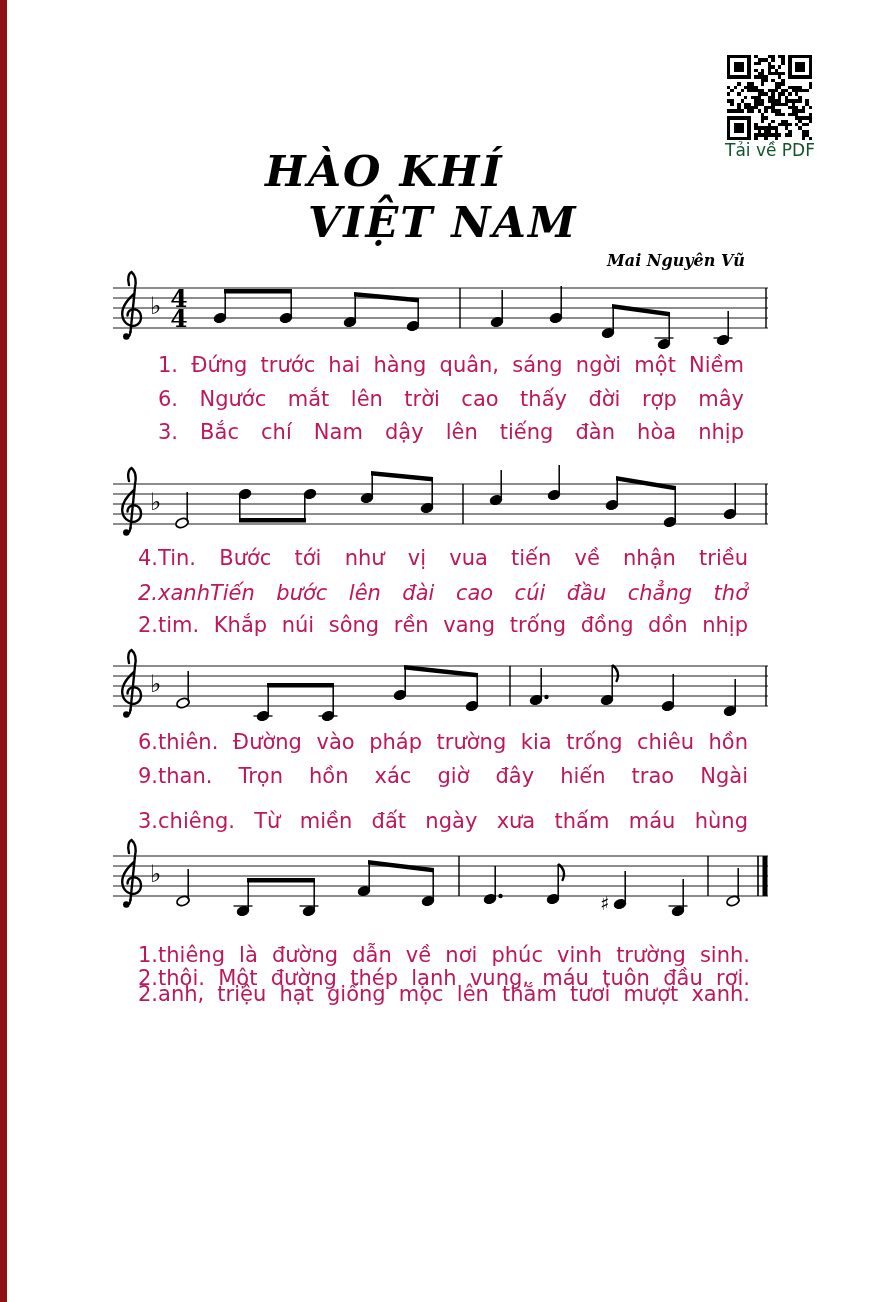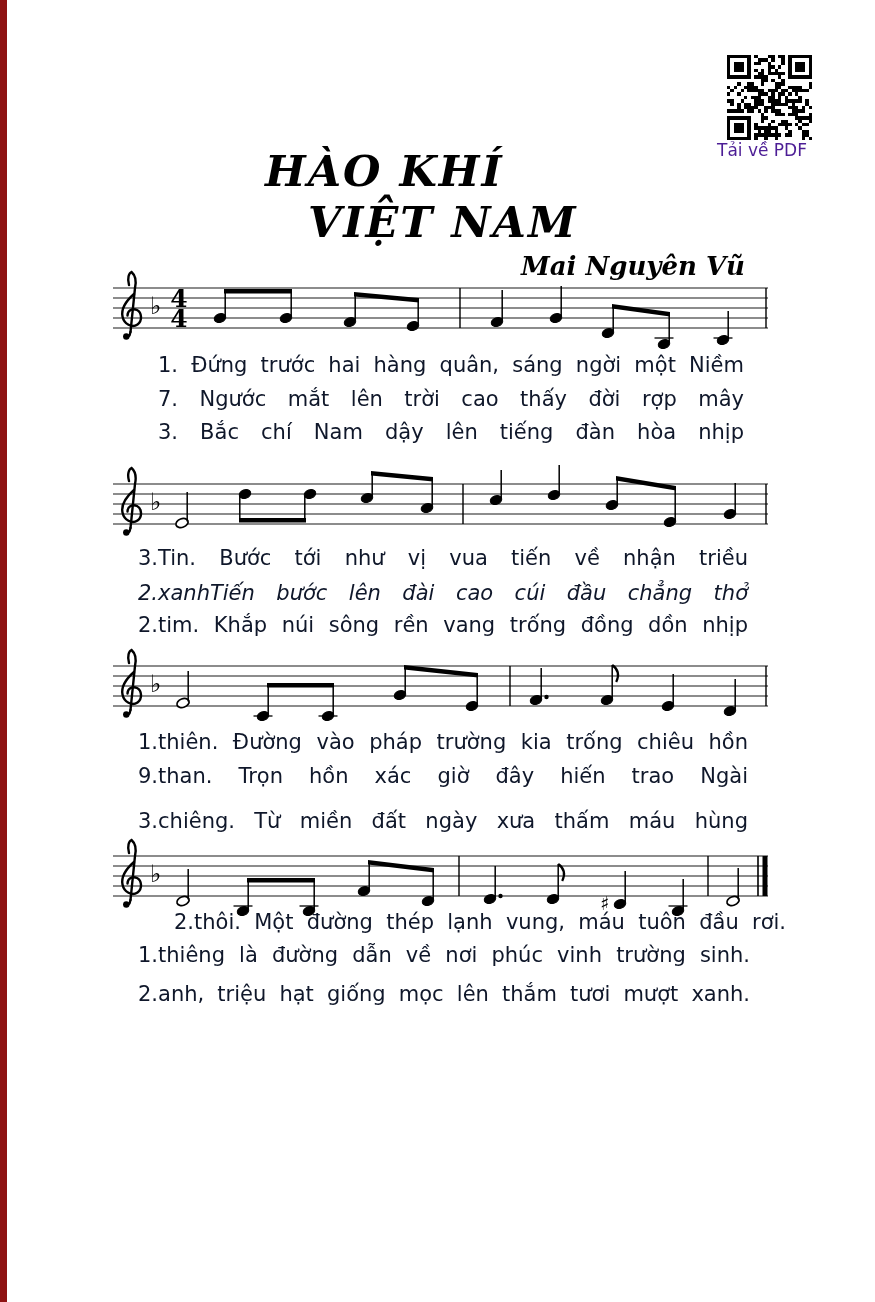--- a/index.html
+++ b/index.html
@@ -4,25 +4,25 @@
 <style>
   html,body{margin:0;padding:0;}
   body{width:875px;height:1302px;background:#ffffff;position:relative;overflow:hidden;
        font-family:"DejaVu Sans", sans-serif;}
   .edge{position:absolute;left:0;top:0;width:7px;height:1302px;}
   .title-line{position:absolute;font-family:"DejaVu Serif", serif;font-style:italic;font-weight:bold;
        font-size:43px;letter-spacing:2px;color:#000;white-space:nowrap;}
   #title1{left:265px;top:146px;text-align:center;}
   #title2{left:308px;top:197px;}
   .composer{position:absolute;right:130px;top:251px;font-family:"DejaVu Serif", serif;
-       font-style:italic;font-weight:bold;font-size:26px;color:#000;white-space:nowrap;}
+       font-style:italic;font-weight:bold;font-size:16px;color:#000;white-space:nowrap;}
   .qr-wrap{position:absolute;left:727px;top:55px;width:85px;height:85px;}
-  .qr-caption{position:absolute;left:717px;top:140px;width:106px;
-       font-size:17px;color:#4c1d95;text-decoration:none;cursor:pointer;}
-  .lyric{position:absolute;font-size:21px;color:#0f172a;white-space:nowrap;
+  .qr-caption{position:absolute;left:717px;top:140px;width:106px;text-align:center;
+       font-size:17px;color:#14532d;text-decoration:none;cursor:pointer;}
+  .lyric{position:absolute;font-size:21px;color:#be185d;white-space:nowrap;
        text-align:justify;text-align-last:justify;text-justify:inter-word;line-height:26px;}
   #music-svg{position:absolute;left:0;top:0;}
   .acc{font-family:"DejaVu Sans", sans-serif;font-size:24px;}
   .acc2{font-family:"DejaVu Sans", sans-serif;font-size:19px;}
   .tsig{font-family:"DejaVu Serif", serif;font-size:25px;font-weight:bold;}
 </style>
 </head>
 <body>
 
 <div class="edge" style="background: rgb(142, 18, 18);"></div>
@@ -425,24 +425,24 @@
       <line x1="668.5" x2="687.5" y1="906" y2="906" stroke="#000" stroke-width="1.3"></line>
       <ellipse cx="678" cy="911" rx="5.9" ry="4.3" transform="rotate(-20 678 911)" fill="#000" stroke="#000" stroke-width="1"></ellipse>
       <line x1="683.2" x2="683.2" y1="909.5" y2="879" stroke="#000" stroke-width="1.5"></line>
       <ellipse cx="733" cy="901" rx="6.3" ry="4.3" transform="rotate(-20 733 901)" fill="#fff" stroke="#000" stroke-width="1.7"></ellipse>
       <line x1="738.2" x2="738.2" y1="899.5" y2="868" stroke="#000" stroke-width="1.5"></line>
     </g>
   </svg>
 
 <div id="lyrics-layer">
     <div class="lyric" style="left: 158px; top: 352px; width: 586px;">1. Đứng trước hai hàng quân, sáng ngời một Niềm</div>
-    <div class="lyric" style="left: 158px; top: 385.5px; width: 586px;">7. Ngước mắt lên trời cao thấy đời rợp mây</div>
+    <div class="lyric" style="left: 158px; top: 385.5px; width: 586px;">6. Ngước mắt lên trời cao thấy đời rợp mây</div>
     <div class="lyric" style="left: 158px; top: 419px; width: 586px;">3. Bắc chí Nam dậy lên tiếng đàn hòa nhịp</div>
-    <div class="lyric" style="left: 138px; top: 545px; width: 610px;">3.Tin. Bước tới như vị vua tiến về nhận triều</div>
+    <div class="lyric" style="left: 138px; top: 545px; width: 610px;">4.Tin. Bước tới như vị vua tiến về nhận triều</div>
     <div class="lyric" style="left: 138px; top: 580px; width: 610px; font-style: italic;">2.xanhTiến bước lên đài cao cúi đầu chẳng thở</div>
     <div class="lyric" style="left: 138px; top: 612px; width: 610px;">2.tim. Khắp núi sông rền vang trống đồng dồn nhịp</div>
-    <div class="lyric" style="left: 138px; top: 729px; width: 610px;">1.thiên. Đường vào pháp trường kia trống chiêu hồn</div>
+    <div class="lyric" style="left: 138px; top: 729px; width: 610px;">6.thiên. Đường vào pháp trường kia trống chiêu hồn</div>
     <div class="lyric" style="left: 138px; top: 762.5px; width: 610px;">9.than. Trọn hồn xác giờ đây hiến trao Ngài</div>
     <div class="lyric" style="left: 138px; top: 796px; width: 610px; margin-top: 12px;">3.chiêng. Từ miền đất ngày xưa thấm máu hùng</div>
     <div class="lyric" style="left: 138px; top: 914px; width: 612px; margin-top: 28px;">1.thiêng là đường dẫn về nơi phúc vinh trường sinh.</div>
-    <div class="lyric" style="left: 138px; top: 909px; width: 612px; margin-left: 36px;">2.thôi. Một đường thép lạnh vung, máu tuôn đầu rơi.</div>
+    <div class="lyric" style="left: 138px; top: 965px; width: 612px;">2.thôi. Một đường thép lạnh vung, máu tuôn đầu rơi.</div>
     <div class="lyric" style="left: 138px; top: 981px; width: 612px;">2.anh, triệu hạt giống mọc lên thắm tươi mượt xanh.</div>
   </div>
 
 </body></html>

